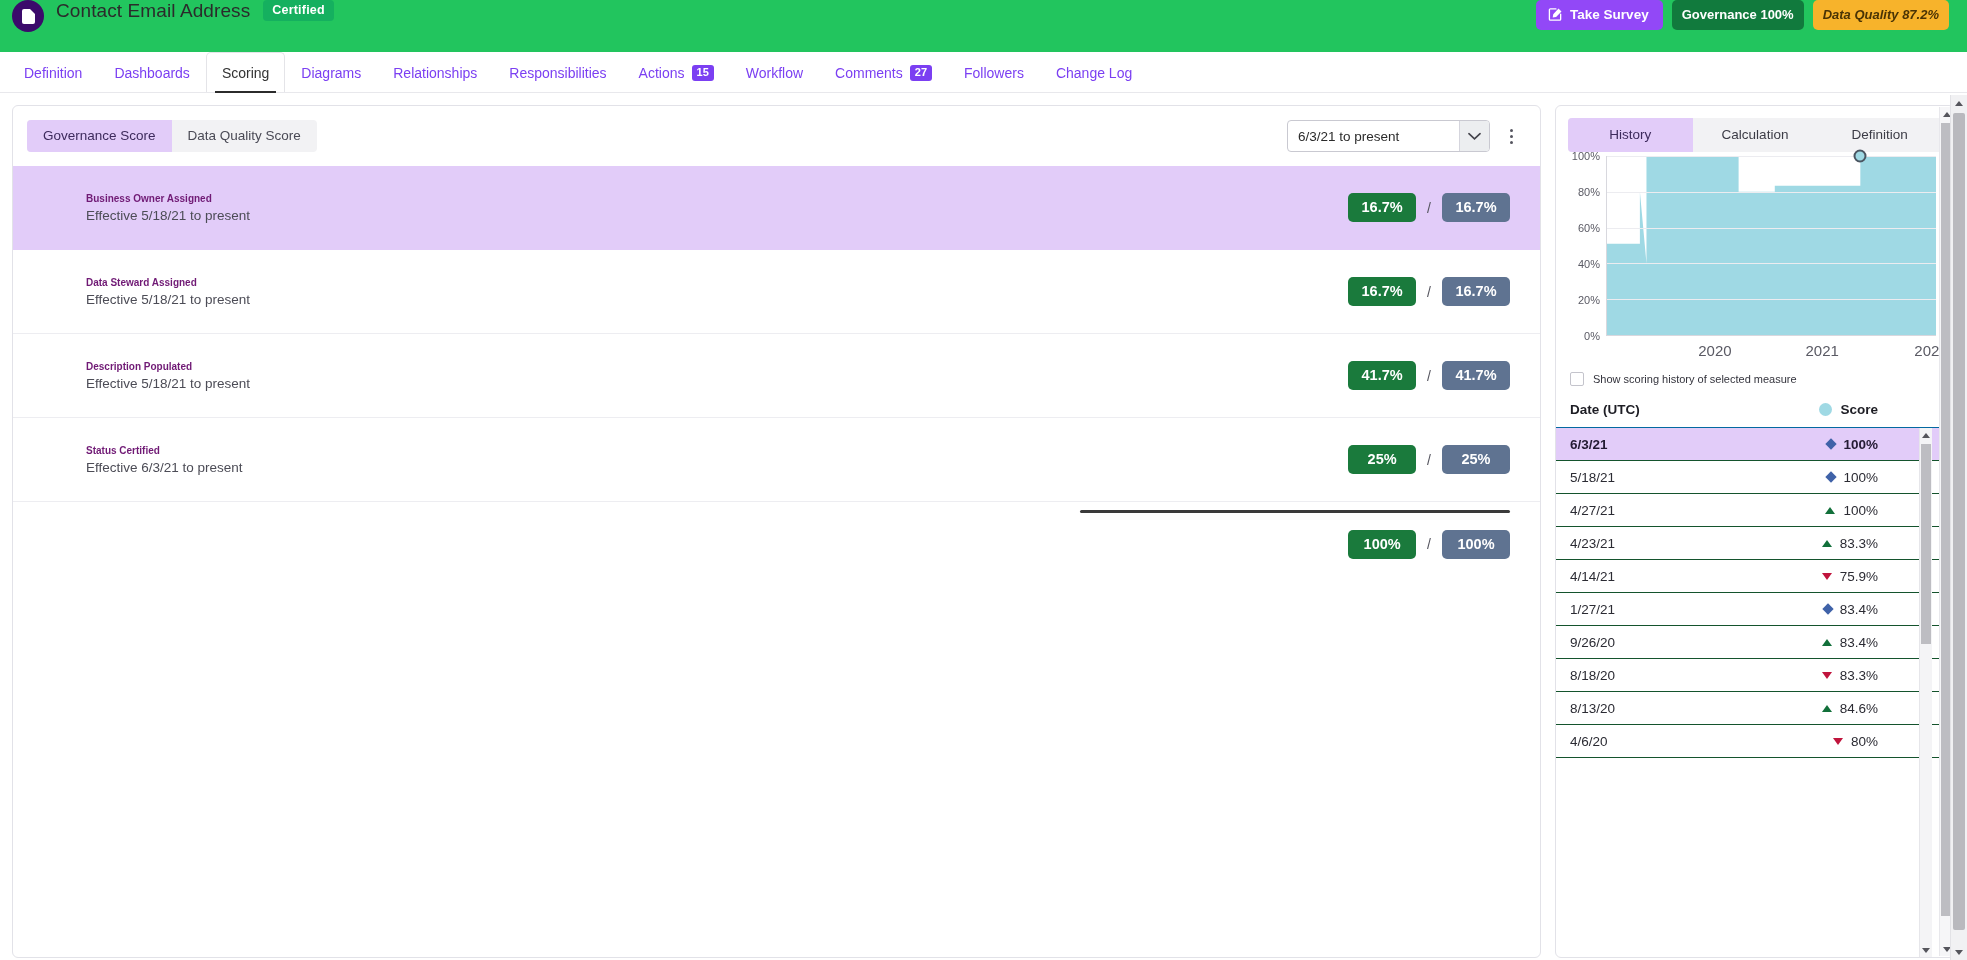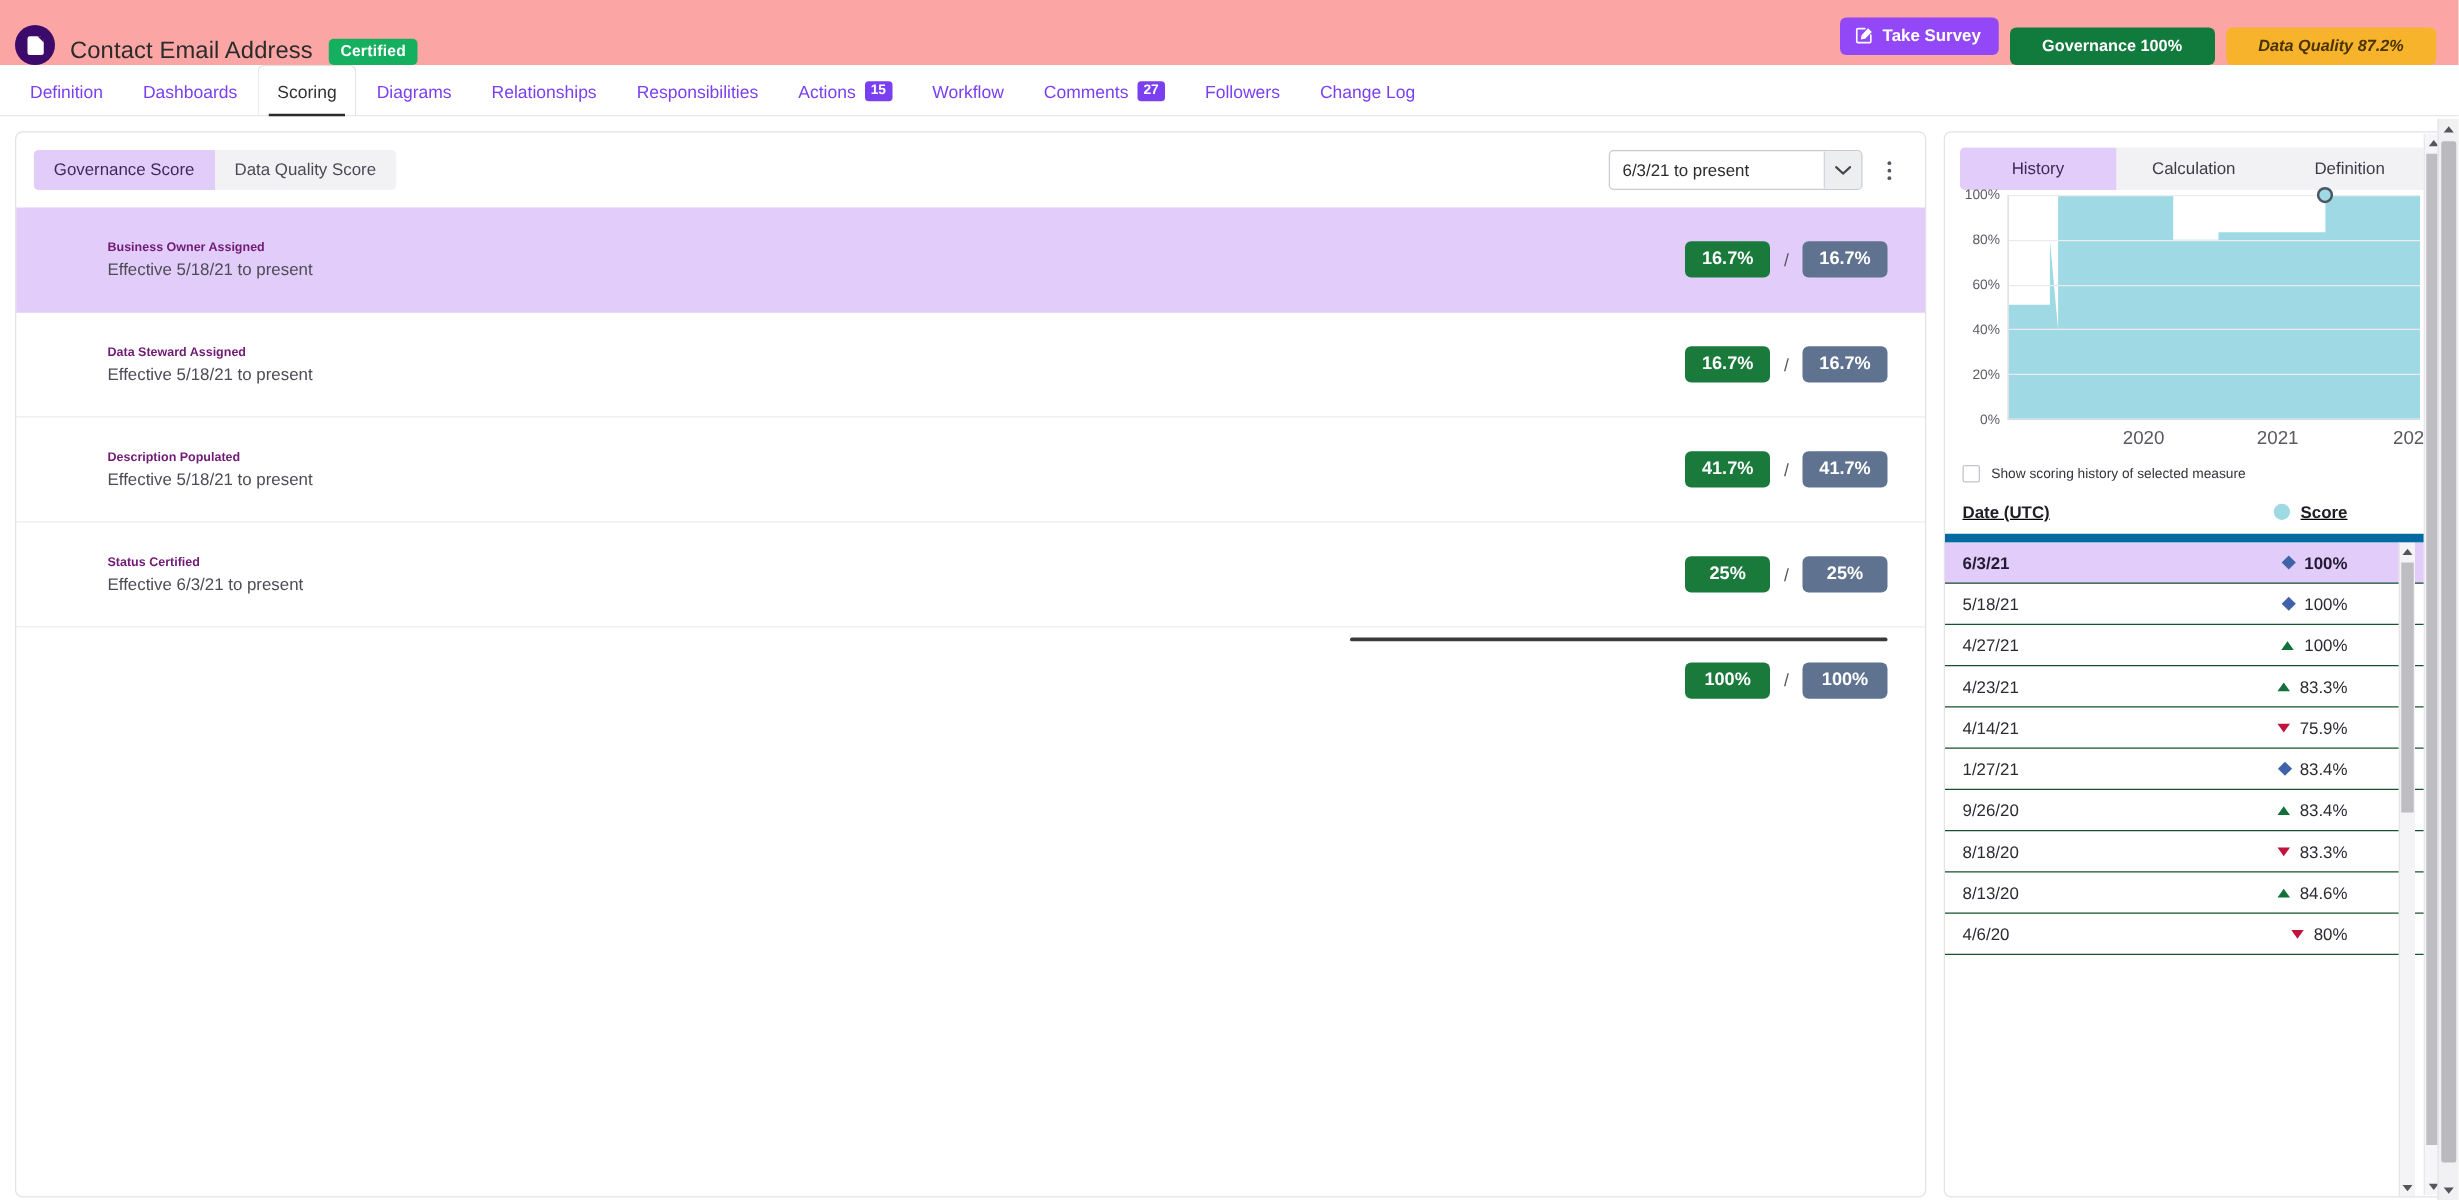--- a/index.html
+++ b/index.html
@@ -6,22 +6,22 @@
   html, body {
     width: 1967px; height: 960px;
     background: #ffffff;
     font-family: "Liberation Sans", sans-serif;
     overflow: hidden;
   }
   .app { position: relative; width: 1967px; height: 960px; background:#fff; }
 
   
   .header {
-    height: 52px; display:flex; align-items:flex-end; padding: 0 18px 0 12px;
-    background:#fca5a5;
+    height: 52px; display:flex; align-items:flex-start; padding: 0 18px 0 12px;
+    background:#22c55e;
   }
   .logo {
     width: 32px; height: 32px; border-radius: 50%;
     background: #3b0a6b; display:flex; align-items:center; justify-content:center;
     flex: 0 0 auto; margin-right: 12px;
   }
   .logo .glyph {
     width: 13px; height: 15px; background:#fff; border-radius: 2px 4px 2px 2px;
     position: relative;
   }
@@ -39,23 +39,22 @@
   }
   .header-right { margin-left:auto; display:flex; align-items:center; gap: 9px; }
   .btn-survey {
     background:#9248f7; color:#fff; border:none; border-radius:5px;
     font-size: 13.5px; font-weight:600; padding: 7px 14px 8px 12px;
     display:flex; align-items:center; gap:7px; cursor:pointer;
     font-family:"Liberation Sans", sans-serif;
   }
   .btn-survey .pen-icon{ display:inline-block; width:15px; height:15px; }
   .pill {
-    color:#fff; font-size: 13px; font-weight:600; padding: 7px 26px 8px; border-radius:5px;
+    color:#fff; font-size: 13px; font-weight:600; padding: 7px 10px 8px; border-radius:5px;
     white-space: nowrap;
-    margin-top: 17px;
   }
   .pill.gov { background:#117a3d; }
   .pill.dq  { background:#f7b32b; color:#4a3405;font-style:italic; }
 
   
   .tabs {
     display:flex; align-items:stretch; height: 40px; padding-left: 8px;
     background:#fff; position: relative;
   }
   .tab {
@@ -166,21 +165,21 @@
   .marker {
     position:absolute; width:13px; height:13px; border-radius:50%;
     background:#9fd9e4; border:2.5px solid #4a5561; transform: translate(-50%, -50%);
   }
 
   .cb-row { display:flex; align-items:center; gap:9px; padding: 12px 14px 10px; }
   .cb { width:14px; height:14px; border:1px solid #c4c4cc; border-radius:2px; background:#fff; }
   .cb-label { font-size:11px; color:#33333c; }
 
   .hist-head {
-    display:flex; align-items:center; padding: 6px 14px 10px; border-bottom:7px solid #0369a1;text-decoration:underline;
+    display:flex; align-items:center; padding: 6px 14px 10px; border-bottom:1px solid #0369a1;
   }
   .hist-head .c1 { font-size:13.5px; font-weight:700; color:#1d1d24; }
   .hist-head .c2 { margin-left:auto; display:flex; align-items:center; gap:8px;
                    font-size:13.5px; font-weight:700; color:#1d1d24; padding-right: 62px;}
   .legend-dot { width:13px; height:13px; border-radius:50%; background:#9fd9e4; display:inline-block;}
 
   .hist-body { flex:1 1 auto; overflow:hidden; position:relative; }
   .hist-row {
     display:flex; align-items:center; height: 33px; padding: 0 14px;
     border-bottom:1px solid #14532d; font-size:13.5px; color:#2b2b33;

